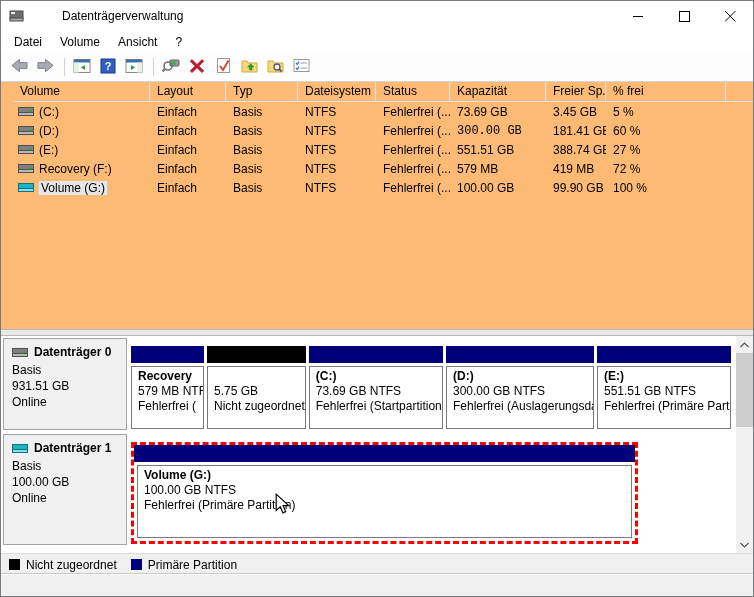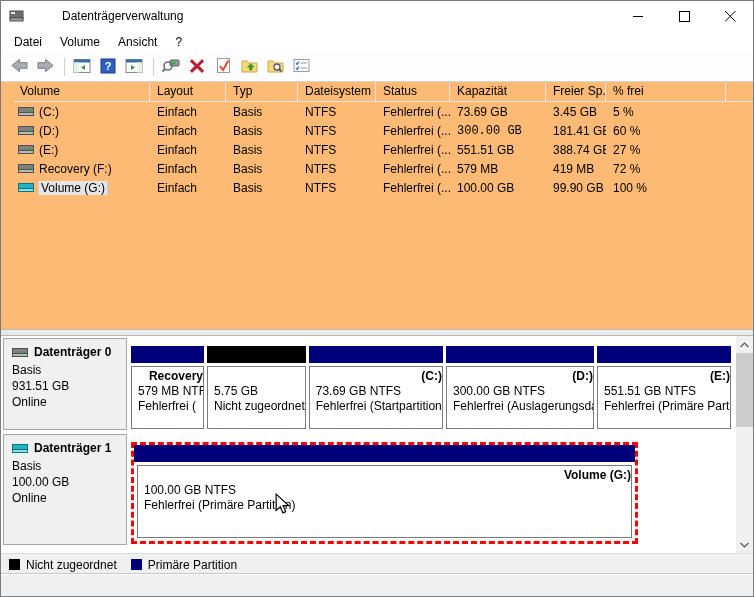--- a/index.html
+++ b/index.html
@@ -37,21 +37,21 @@
   .disk-label{position:absolute;left:2px;top:2px;bottom:2px;width:124px;background:#f0f0f0;
               border:1px solid #a5a5a5;box-sizing:border-box;padding:6px 0 0 8px;}
   .disk-label .dname{display:flex;align-items:center;gap:6px;font-weight:bold;font-size:12px;margin-bottom:3px;}
   .disk-label .dline{font-size:12px;line-height:16px;}
   .parts{position:absolute;left:130px;top:10px;bottom:3px;right:0;display:flex;}
   .pcell{display:flex;flex-direction:column;margin-right:3px;box-sizing:border-box;}
   .pcell .bar{height:17px;}
   .pcell .pbody{flex:1;margin-top:3px;border:1px solid #7a7a7a;background:#fff;
                 padding:2px 0 0 6px;overflow:hidden;white-space:nowrap;}
   .pcell .pbody div{font-size:12px;line-height:15px;}
-  .pcell .pname{font-weight:bold;min-height:15px;text-align:right;}
+  .pcell .pname{font-weight:bold;min-height:15px;}
   .pcell.selected{border:3px dashed #fe0000;margin-right:0;}
   .pcell.selected .bar{margin:0;}
   .pcell.selected .pbody{margin:3px 3px 3px 3px;}
   .hatched{background:repeating-linear-gradient(135deg,#ffffff 0px,#ffffff 6px,#bdbdbd 6px,#bdbdbd 7px);}
   
   .vscrollbar{position:absolute;right:0;top:0;bottom:0;width:17px;background:#f0f0f0;}
   .sb-btn{position:absolute;left:0;width:17px;height:17px;display:flex;align-items:center;justify-content:center;}
   .sb-btn.up{top:0;} .sb-btn.down{bottom:0;}
   .sb-thumb{position:absolute;left:0;top:17px;width:17px;height:74px;background:#cdcdcd;}
   

